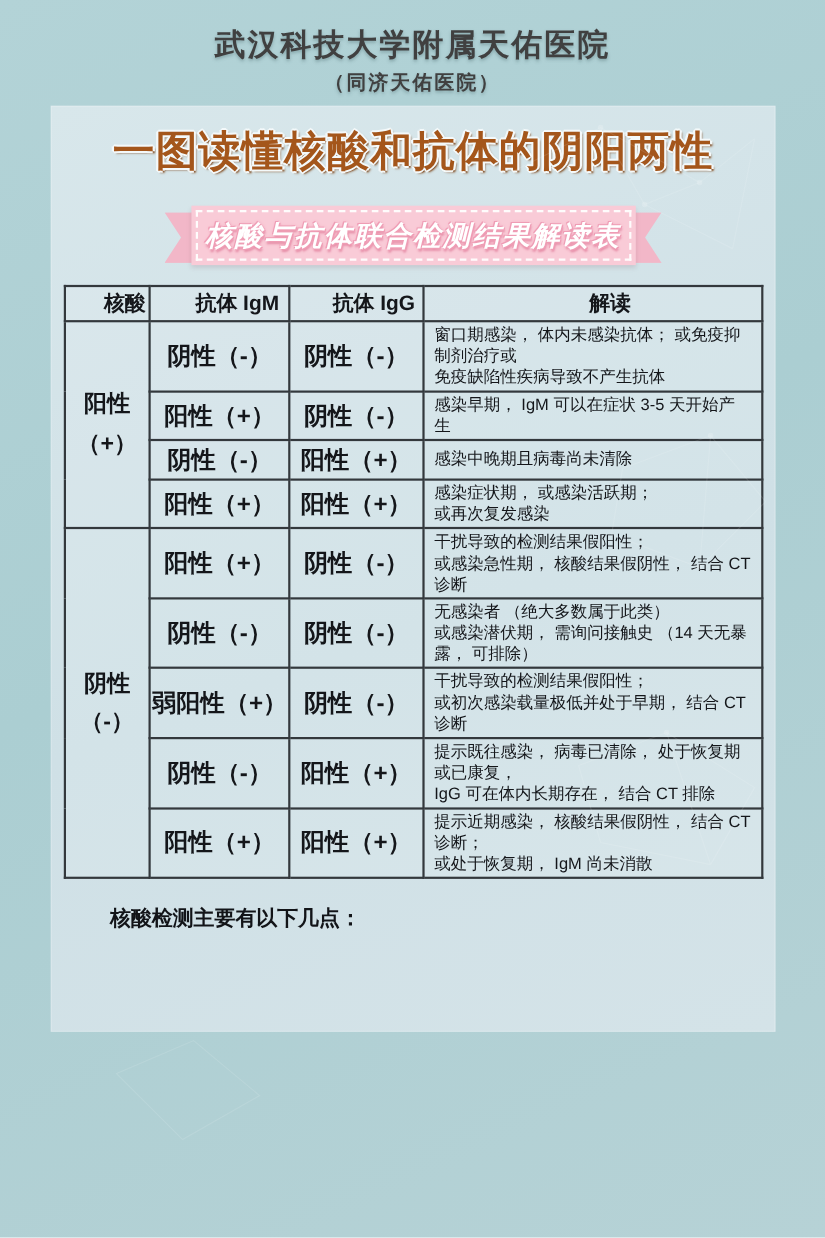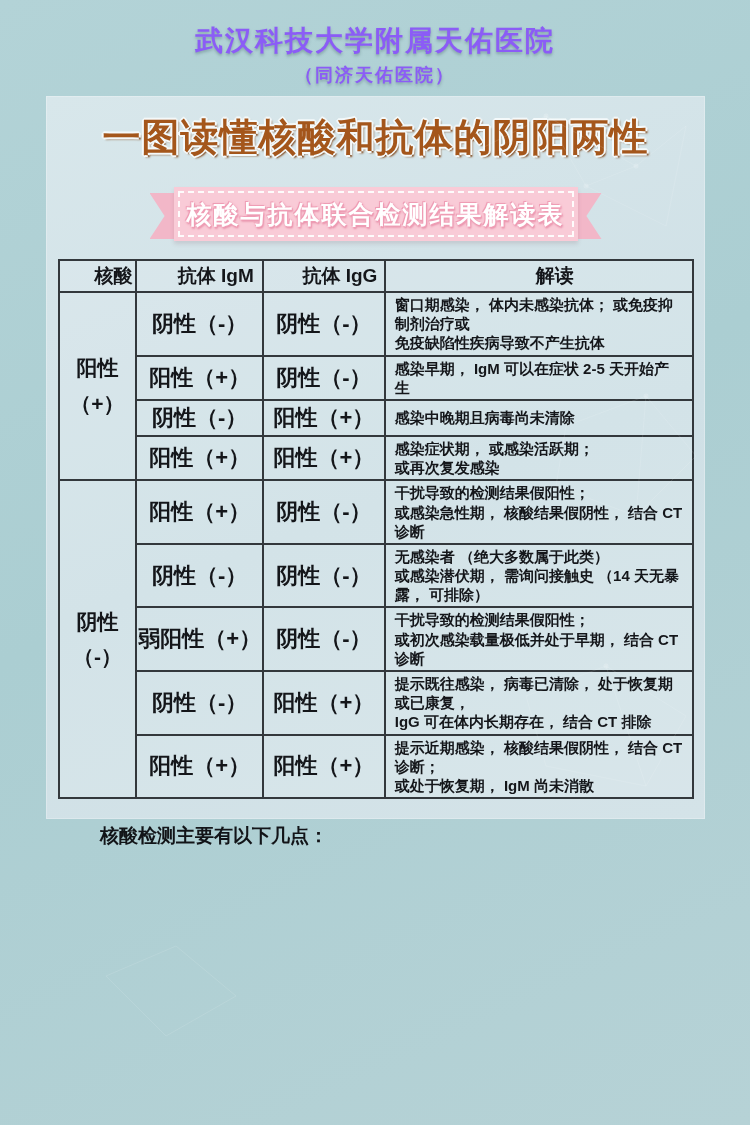--- a/index.html
+++ b/index.html
@@ -6,43 +6,43 @@
   html,body { width:750px; height:1125px; }
   body {
     position:relative;
     background:linear-gradient(155deg,#b3d3d7 0%,#abced2 45%,#b6d2d6 100%);
     font-family:"Liberation Sans","DejaVu Sans",sans-serif;
     overflow:hidden;
   }
   
   .hospital-header{
     position:absolute; top:22px; left:0; width:100%;
-    text-align:center; color:#8b5cf6; font-weight:bold;
+    text-align:center; color:#404040; font-weight:bold;
     text-shadow:0 2px 3px rgba(80,110,115,.45);
   }
   .hospital-line1{ font-size:28px; letter-spacing:2px; }
   .hospital-line2{ font-size:18px; letter-spacing:2px; margin-top:3px; }
   
   .panel{
-    position:absolute; left:46px; top:96px; width:659px; height:723px;
+    position:absolute; left:46px; top:96px; width:659px; height:842px;
     background:linear-gradient(160deg,#d8e7eb 0%,#cfe0e6 55%,#d4e3e8 100%);
     box-shadow:0 0 0 1px rgba(255,255,255,.25) inset;
   }
   .mesh{ position:absolute; inset:0; pointer-events:none; opacity:.5; }
   
   .poster-title{
     margin-top:16px; text-align:center;
     font-size:38px; font-weight:bold; letter-spacing:1px;
     color:#a4561b;
     text-shadow:
       -2px 0 0 #f4f9fa, 2px 0 0 #f4f9fa, 0 -2px 0 #f4f9fa, 0 2px 0 #f4f9fa,
       -1px -1px 0 #f4f9fa, 1px -1px 0 #f4f9fa, -1px 1px 0 #f4f9fa, 2px 2px 2px #7a4012;
   }
   
-  .ribbon{ position:relative; height:54px; margin:24px auto 12px; }
+  .ribbon{ position:relative; height:54px; margin:24px auto 12px;font-style:italic; }
   .ribbon-wide{ width:452px; }
   .ribbon-small{ width:282px; }
   .ribbon .tail{
     position:absolute; top:6px; width:58px; height:46px; background:#f2b7c8;
   }
   .ribbon .tail-left{ left:0;  clip-path:polygon(0 0,100% 0,100% 100%,0 100%,26% 50%); }
   .ribbon .tail-right{ right:0; clip-path:polygon(0 0,100% 0,74% 50%,100% 100%,0 100%); }
   .ribbon .band{
     position:absolute; left:24px; right:24px; top:0; bottom:0;
     background:#f9cbd7; box-shadow:0 3px 4px rgba(120,90,100,.18);
@@ -69,21 +69,21 @@
   .result-table th{
     height:32px; font-size:19px; font-weight:bold; text-align:center;padding-left:32px;
   }
   .col-acid{ width:78px; } .col-igm{ width:127px; } .col-igg{ width:122px; } .col-interp{ width:309px; }
   td.cell-group{
     text-align:center; font-size:21px; font-weight:bold;
     white-space:pre-line; line-height:1.7;margin-top:48px;
   }
   td.cell-result{ text-align:center; font-size:22px; font-weight:bold; }
   td.cell-interp{
-    text-align:left; padding:2px 9px; font-size:15px; font-weight:bold;
+    text-align:left; padding:2px 9px; font-size:15px; font-weight:normal;
     line-height:1.28; white-space:pre-line;
   }
   tr.rh40{height:40px;} tr.rh35{height:35px;} tr.rh36{height:36px;} tr.rh45{height:45px;}
   tr.rh38{height:38px;} tr.rh49{height:49px;} tr.rh42{height:42px;}
   
   .knowledge{
     margin:22px 15px 0 16px; color:#121418;
     font-size:19px; font-weight:bold; line-height:1.63; text-align:justify;
   }
   .knowledge p.indent{ text-indent:2em; }
@@ -144,21 +144,21 @@
       <td class="cell-group" rowspan="4">阳性
 （+）</td>
       <td class="cell-result">阴性（-）</td>
       <td class="cell-result">阴性（-）</td>
       <td class="cell-interp">窗口期感染， 体内未感染抗体； 或免疫抑制剂治疗或
 免疫缺陷性疾病导致不产生抗体</td>
     </tr>
     <tr class="rh35">
       <td class="cell-result">阳性（+）</td>
       <td class="cell-result">阴性（-）</td>
-      <td class="cell-interp">感染早期， IgM 可以在症状 2-5 天开始产生</td>
+      <td class="cell-interp">感染早期， IgM 可以在症状 3-5 天开始产生</td>
     </tr>
     <tr class="rh36">
       <td class="cell-result">阴性（-）</td>
       <td class="cell-result">阳性（+）</td>
       <td class="cell-interp">感染中晚期且病毒尚未清除</td>
     </tr>
     <tr class="rh40">
       <td class="cell-result">阳性（+）</td>
       <td class="cell-result">阳性（+）</td>
       <td class="cell-interp">感染症状期， 或感染活跃期；

